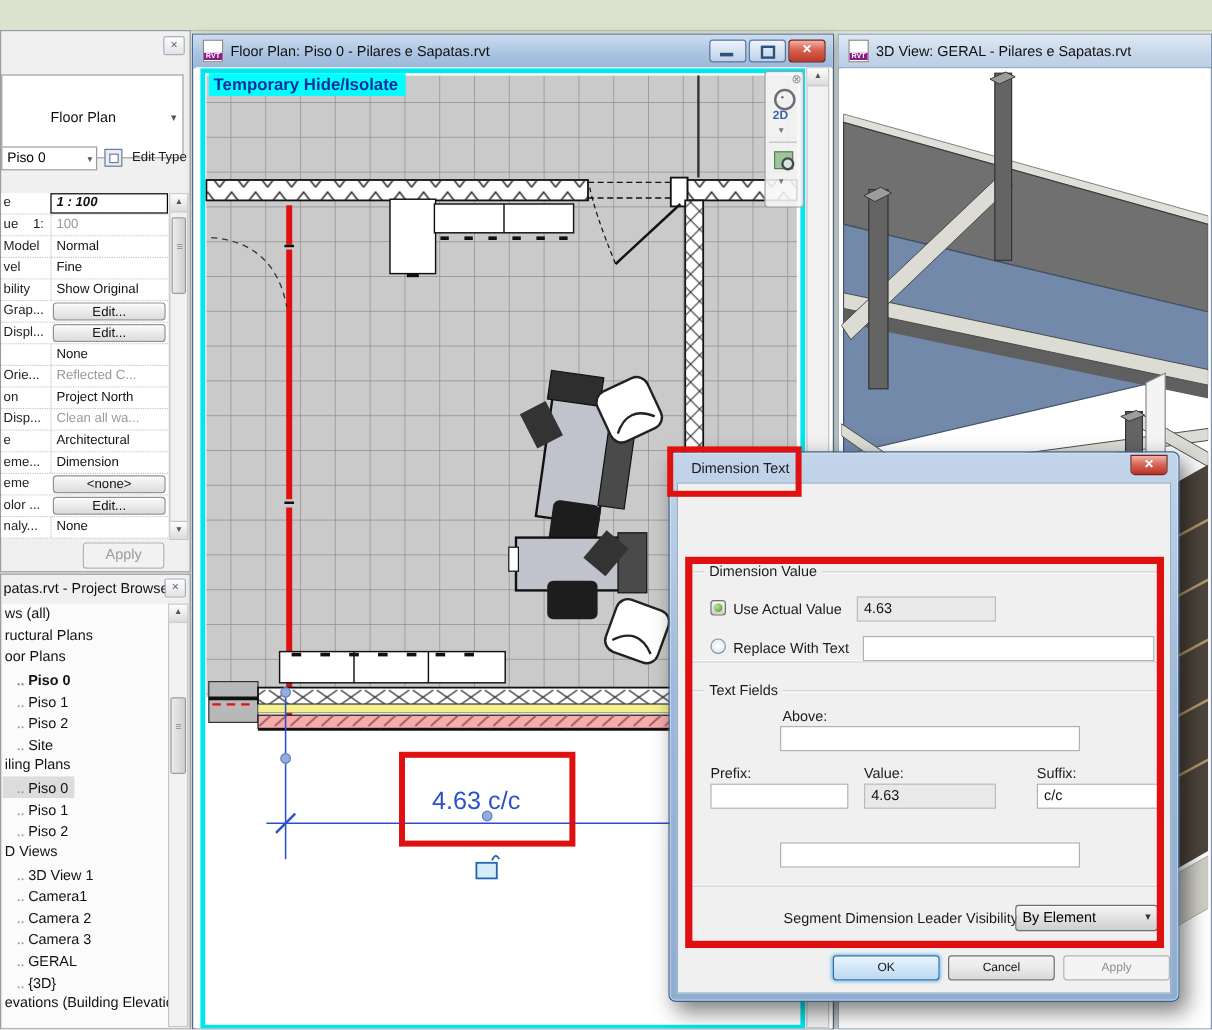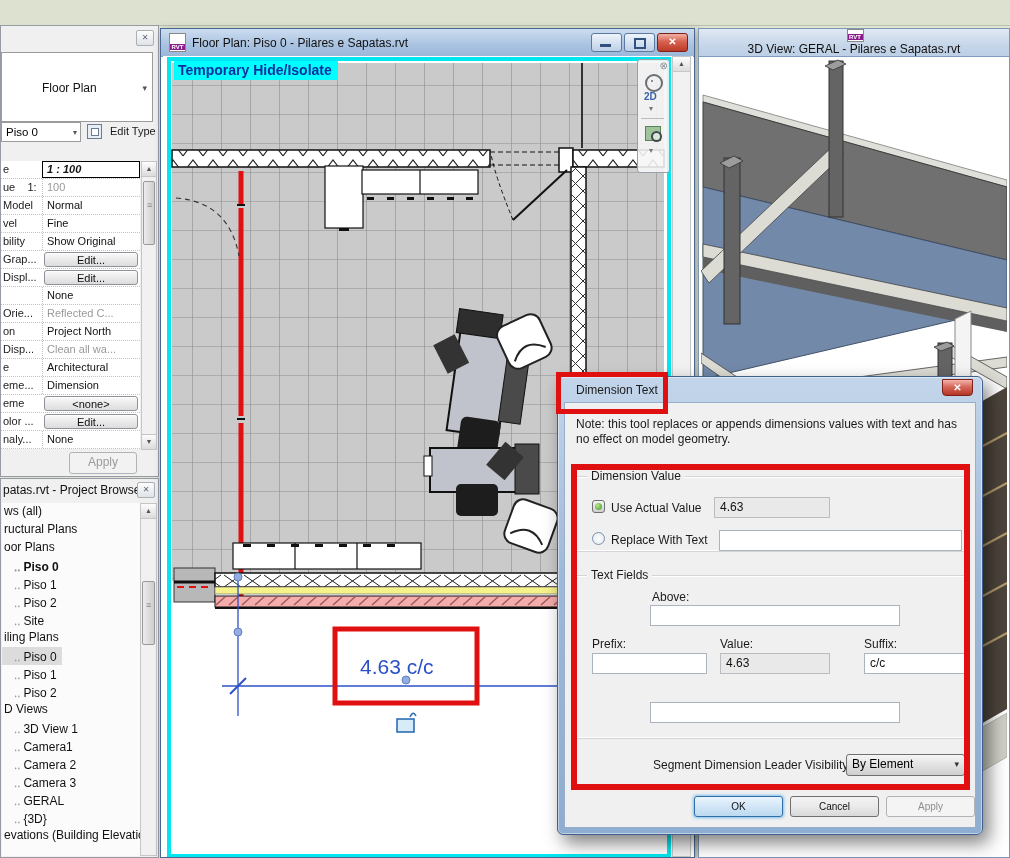--- a/index.html
+++ b/index.html
@@ -3,21 +3,21 @@
 <meta charset="utf-8">
 <style>
   html,body{margin:0;padding:0;}
   body{font-family:"Liberation Sans",sans-serif;background:#dfe3d2;}
   #screen{position:relative;width:1010px;height:858px;background:#dfe3d2;overflow:hidden;}
   
   .palette{position:absolute;background:#f0f0f0;border:1px solid #979ba4;box-sizing:border-box;}
   .pal-close{position:absolute;width:16px;height:14px;border:1px solid #aab0b8;background:linear-gradient(#fdfdfd,#dfe3e8);
     font-size:8px;color:#667;text-align:center;line-height:13px;border-radius:2px;}
   #props{left:0;top:25px;width:159px;height:452px;}
-  .type-sel{position:absolute;left:0;top:26px;width:152px;height:70px;background:#fff;border:1px solid #9b9b9b;box-sizing:border-box;}
+  .type-sel{position:absolute;left:0;top:36px;width:152px;height:70px;background:#fff;border:1px solid #9b9b9b;box-sizing:border-box;}
   .type-sel .tname{position:absolute;left:40px;top:28px;font-size:12px;color:#111;}
   .type-sel .dd{position:absolute;right:5px;top:30px;font-size:9px;color:#555;}
   .inst-combo{position:absolute;left:0;top:96px;width:80px;height:20px;background:#fff;border:1px solid #9b9b9b;box-sizing:border-box;font-size:11.5px;}
   .inst-combo .v{position:absolute;left:4px;top:3px;}
   .inst-combo .dd{position:absolute;right:3px;top:5px;font-size:8px;color:#555;}
   .edit-type{position:absolute;left:86px;top:94px;width:72px;height:23px;font-size:11px;color:#1a1a1a;}
   .et-icon{position:absolute;left:0;top:4px;width:13px;height:13px;border:1px solid #6a7d93;background:#e8eef5;}
   .et-icon::after{content:"";position:absolute;left:3px;top:3px;width:6px;height:6px;border:1px solid #6a7d93;background:#fff;}
   .edit-type .lbl{position:absolute;left:23px;top:5px;white-space:nowrap;text-align:right;}
   .collapse-chev{position:absolute;left:116px;top:118px;font-size:11px;color:#333;transform:rotate(90deg);}
@@ -42,21 +42,21 @@
   .tree{position:absolute;left:1px;top:24px;right:18px;bottom:1px;background:#fbfbfb;overflow:hidden;}
   .titem{height:18px;font-size:12px;color:#111;white-space:nowrap;padding-top:1px;box-sizing:border-box;}
   .titem.lv0{padding-left:2px;} .titem.lv1{padding-left:2px;}
   .titem.lv2{padding-left:12px;} .titem.lv2::before{content:"‥";color:#999;margin-right:3px;}
   .tbold{font-weight:bold;}
   .tsel{background:#dcdcdc;width:60px;}
   
   .win{position:absolute;border:1px solid #49678f;background:#fff;box-sizing:border-box;}
   .tbar{position:absolute;left:0;top:0;right:0;height:27px;display:flex;align-items:center;
      background:linear-gradient(#cdddf0,#a9c2e0 60%,#9cb8da);border-bottom:1px solid #7d9cc2;}
-  .tbar.inactive{background:linear-gradient(#e0e9f4,#c6d6e9 60%,#bccfe5);flex-direction:column;}
+  .tbar.inactive{background:linear-gradient(#e0e9f4,#c6d6e9 60%,#bccfe5);}
   .rvt-icon{width:15px;height:17px;background:#fff;border:1px solid #888;margin:0 6px 0 8px;position:relative;}
   .rvt-icon::after{content:"RVT";position:absolute;left:0;bottom:1px;width:100%;text-align:center;font-size:6px;font-weight:bold;color:#fff;background:#8c1c8c;}
   .tbar .ttl{font-size:12px;color:#101010;white-space:nowrap;}
   .winbtns{position:absolute;right:6px;top:4px;display:flex;gap:2px;}
   .wbtn{width:29px;height:17px;border:1px solid #5a7aa0;border-radius:3px;background:linear-gradient(#eef4fb,#bdd0e7);position:relative;}
   .wbtn.close{background:linear-gradient(#f0b1a6,#d8614f 45%,#bb3a29);border-color:#7c2018;}
   .wbtn .mingl{position:absolute;left:8px;bottom:4px;width:11px;height:3px;background:#30517c;}
   .wbtn .restgl{position:absolute;left:9px;top:4px;width:8px;height:7px;border:2px solid #30517c;}
   .wbtn.close .xgl{color:#fff;font-weight:bold;font-size:10px;text-align:center;line-height:16px;display:block;}
   #planwin{left:160px;top:28px;width:535px;height:830px;box-shadow:3px 3px 9px rgba(0,0,0,.3);}
@@ -425,21 +425,20 @@
           <polygon points="278,672 306,656 306,700 278,716" fill="#cfcfc6" stroke="#999" stroke-width="0.6"></polygon>
         </g>
       </svg>
     </div>
   </div>
 
   <div id="dlg">
     <div class="dlg-title">Dimension Text</div>
     <div class="dlg-close"><span>✕</span></div>
     <div class="dlg-client"></div>
-    <div class="dnote">Note: this tool replaces or appends dimensions values with text and has no effect on model geometry.</div>
 
     <div class="grp" id="grp1">
       <span class="glbl">Dimension Value</span>
       <span class="rad sel" style="left:17px;top:23px;"></span>
       <span class="flbl" style="left:36px;top:24px;">Use Actual Value</span>
       <span class="tb dis" style="left:139px;top:20px;width:116px;height:21px;">4.63</span>
       <span class="rad" style="left:17px;top:55px;"></span>
       <span class="flbl" style="left:36px;top:56px;">Replace With Text</span>
       <span class="tb" style="left:144px;top:53px;width:243px;height:21px;"></span>
     </div>

